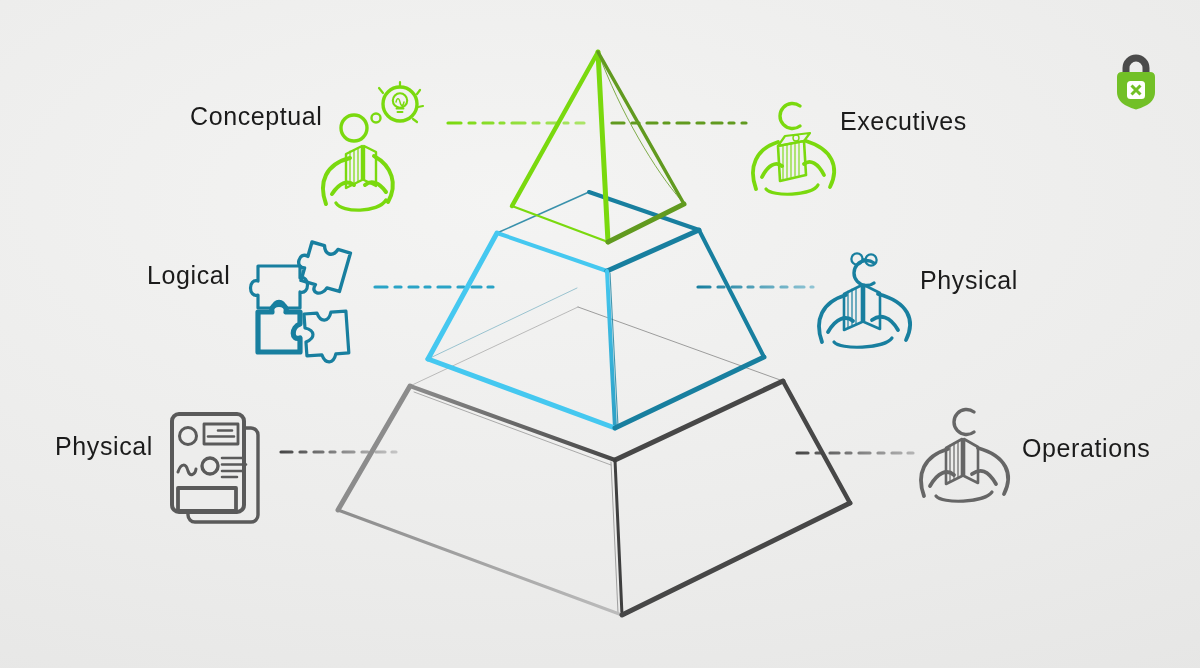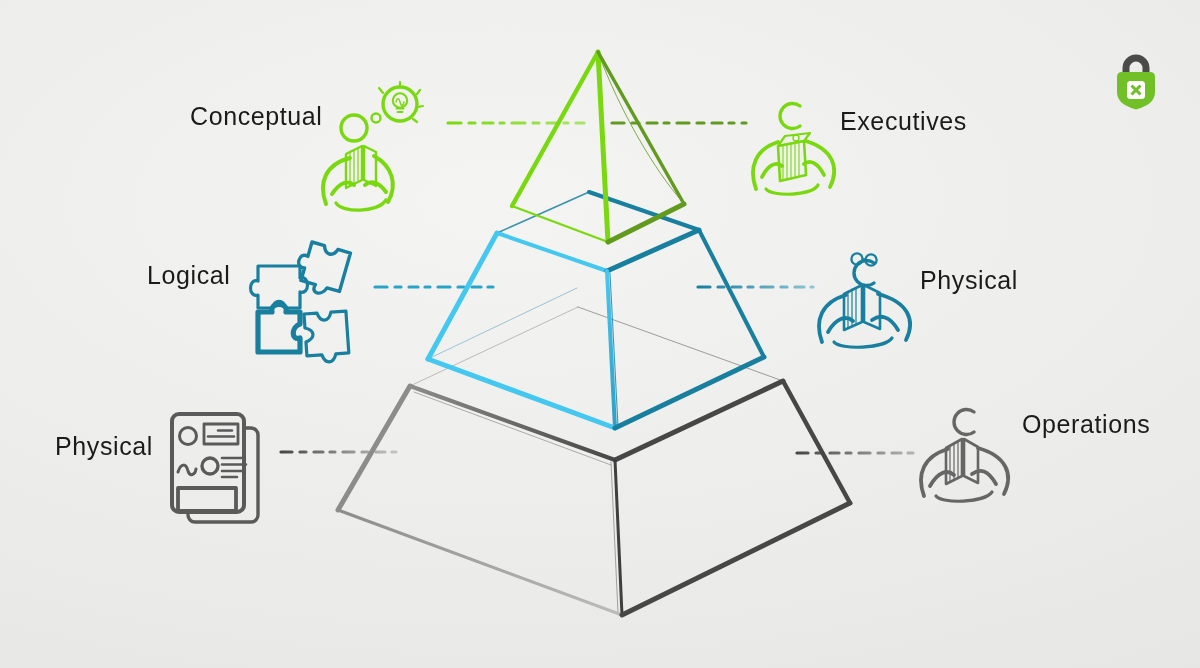--- a/index.html
+++ b/index.html
@@ -108,21 +108,21 @@
       <path d="M598,52 C620,112 656,172 681,200" stroke="var(--green-dark)" stroke-width="1" opacity=".8"></path>
       <path d="M608,242 L684,204" stroke="var(--green-dark)" stroke-width="5"></path>
     </g>
   </svg>
 
   <div class="label" style="left:840px;top:107px">Executives</div>
   <div class="label" style="left:190px;top:102px">Conceptual</div>
   <div class="label" style="left:147px;top:261px">Logical</div>
   <div class="label" style="left:920px;top:266px">Physical</div>
   <div class="label" style="left:55px;top:432px">Physical</div>
-  <div class="label" style="left:1022px;top:410px">Operations</div>
+  <div class="label" style="left:1022px;top:434px">Operations</div>
 
   <svg style="left:316px;top:84px" width="118" height="130" viewBox="0 0 118 130">
     <g class="wire" stroke="var(--green-bright)">
       <circle cx="38" cy="44" r="13" stroke-width="3.4"></circle>
       <circle cx="60" cy="34" r="4.5" stroke-width="2.4"></circle>
       <circle cx="84" cy="20" r="17" stroke-width="3.4"></circle>
       <circle cx="84" cy="16.5" r="7.2" stroke-width="2.1"></circle>
       <path d="M80,18 c1,-4.5 3,-4.5 4,0 c1,4.5 3,4.5 4,0" stroke-width="1.4"></path>
       <path d="M80.5,24.5 h7 M81.5,28 h5" stroke-width="1.9"></path>
       <path d="M63,4 l4,5 M84,-2 l0,5 M104,6 l-3,4 M107,22 l-5,1 M101,38 l-4,-3" stroke-width="2.2"></path>

